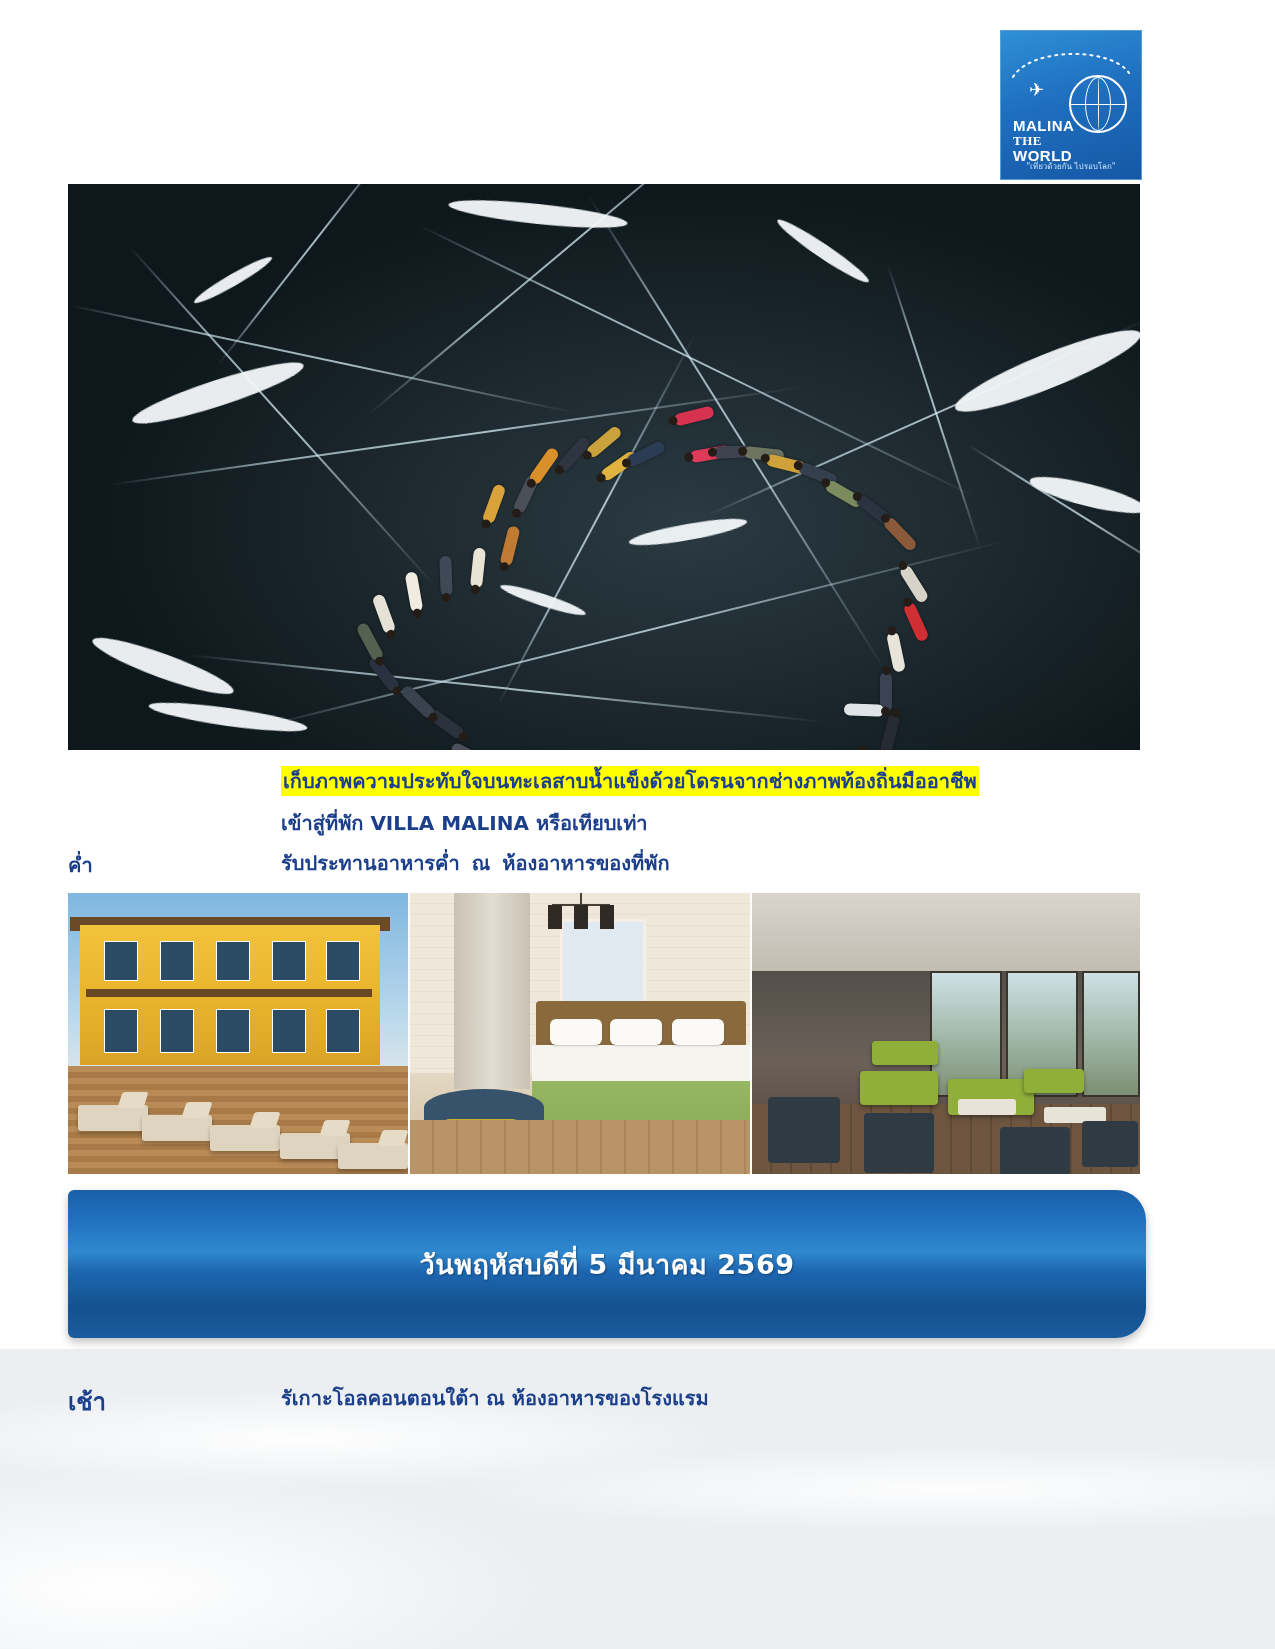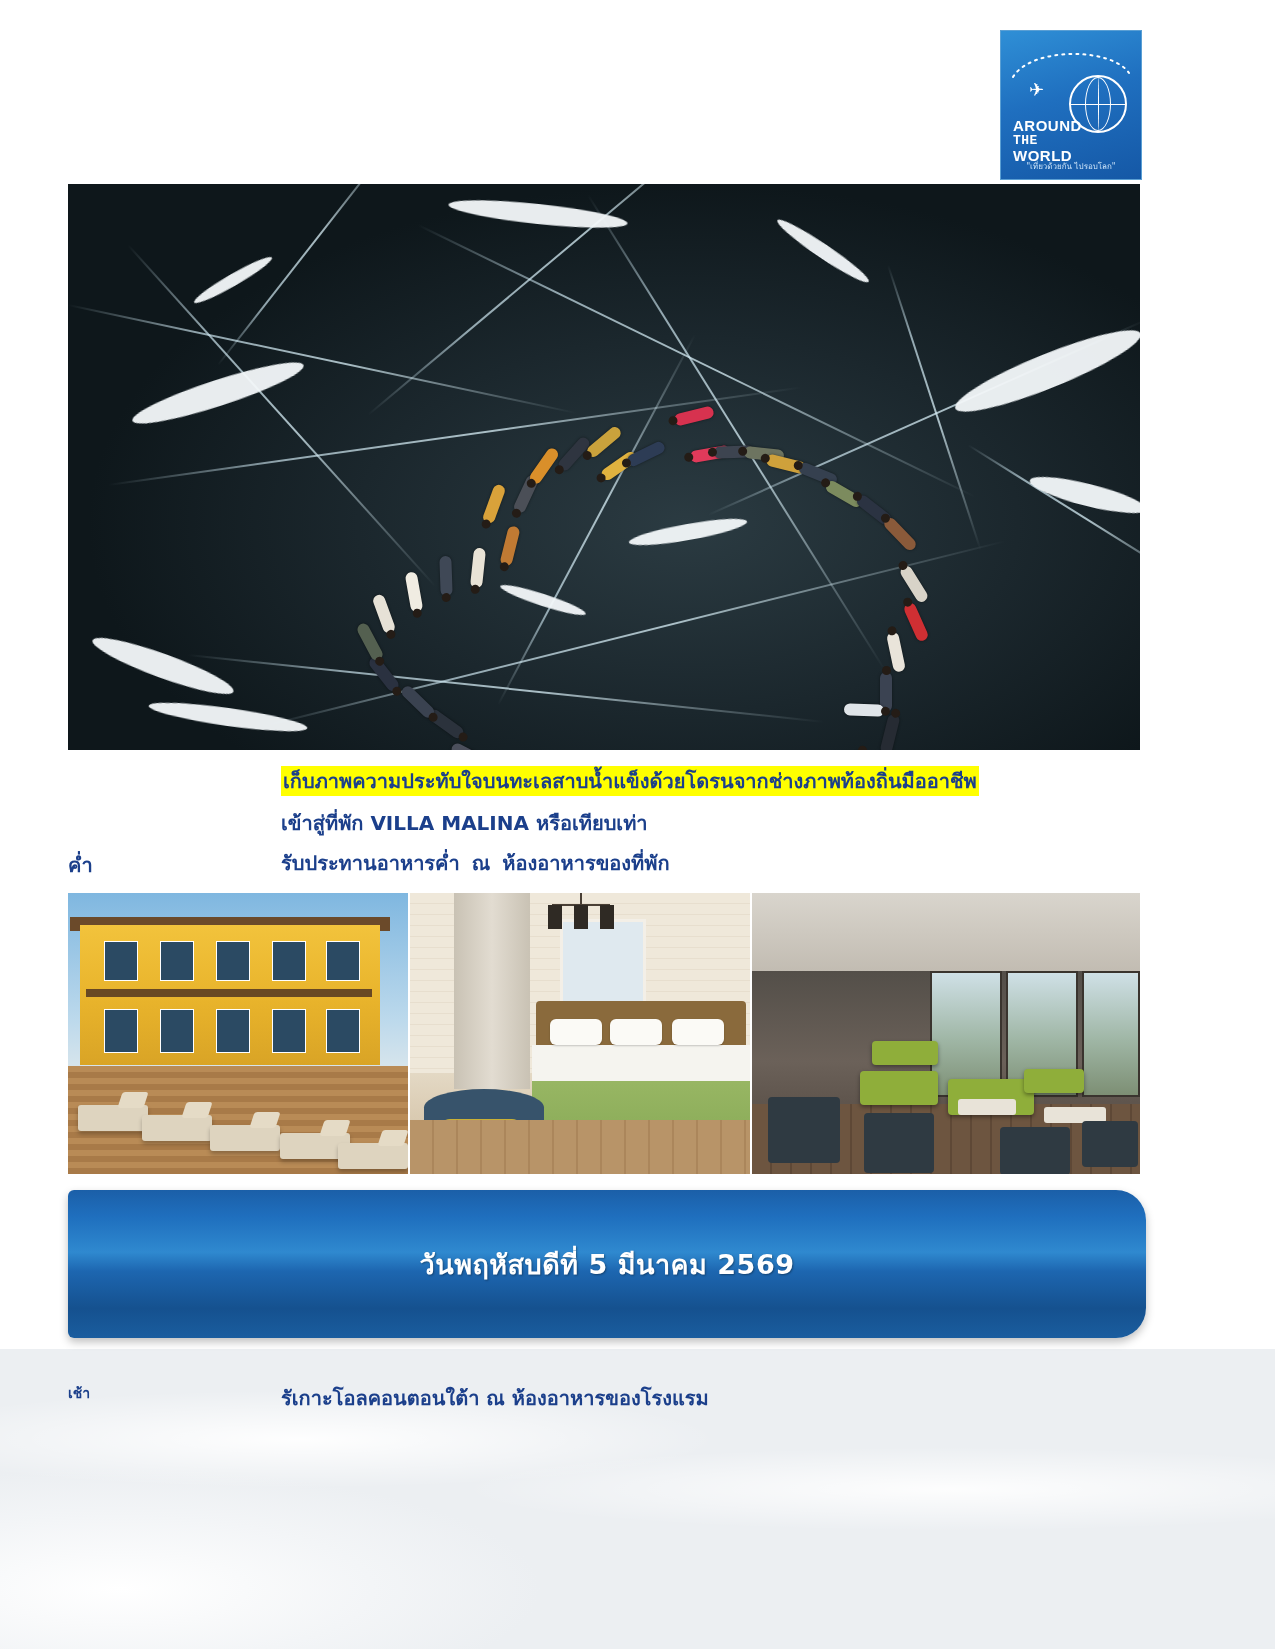--- a/index.html
+++ b/index.html
@@ -118,21 +118,21 @@
     font-family: "Liberation Sans", sans-serif;
   }
   .logo-text-t {
     position: absolute;
     left: 12px;
     top: 102px;
     color: #ffffff;
     font-size: 13px;
     font-weight: bold;
     letter-spacing: 0.5px;
-    font-family: Liberation Mono, monospace;
+    font-family: Liberation Serif, serif;
   }
   .logo-text-w {
     position: absolute;
     left: 12px;
     top: 116px;
     color: #ffffff;
     font-size: 15px;
     font-weight: bold;
     letter-spacing: 0.5px;
     font-family: "Liberation Sans", sans-serif;
@@ -330,21 +330,21 @@
     letter-spacing: 0.5px;
   }
 
   
   .label-morning {
     position: absolute;
     left: 68px;
     top: 1382px;
     color: #1b3f8b;
     font-weight: bold;
-    font-size: 14px;
+    font-size: 24px;
   }
   .line-breakfast {
     position: absolute;
     left: 281px;
     top: 1382px;
     color: #1b3f8b;
     font-weight: bold;
     font-size: 20px;
     white-space: nowrap;
   }
@@ -370,21 +370,21 @@
   <div class="logo-box">
     <div class="logo-dots">
       <svg width="122" height="36" viewBox="0 0 122 36">
         <path d="M2,34 C20,4 100,4 118,30" fill="none" stroke="#ffffff" stroke-width="2" stroke-dasharray="2,5" stroke-linecap="round"></path>
       </svg>
     </div>
     <div class="logo-plane">✈</div>
     <div class="logo-globe">
       <div class="logo-globe-ellipse"></div>
     </div>
-    <div class="logo-text-a">AROUND</div>
+    <div class="logo-text-a">MALINA</div>
     <div class="logo-text-t">THE</div>
     <div class="logo-text-w">WORLD</div>
     <div class="logo-tagline thai">"เที่ยวด้วยกัน ไปรอบโลก"</div>
   </div>
 
   <div class="hero">
     <div class="ice-bg"></div>
 
     <div class="crack" style="left:0px;  top:120px; width:520px; transform:rotate(12deg);"></div>
     <div class="crack" style="left:40px; top:300px; width:700px; transform:rotate(-8deg);"></div>

